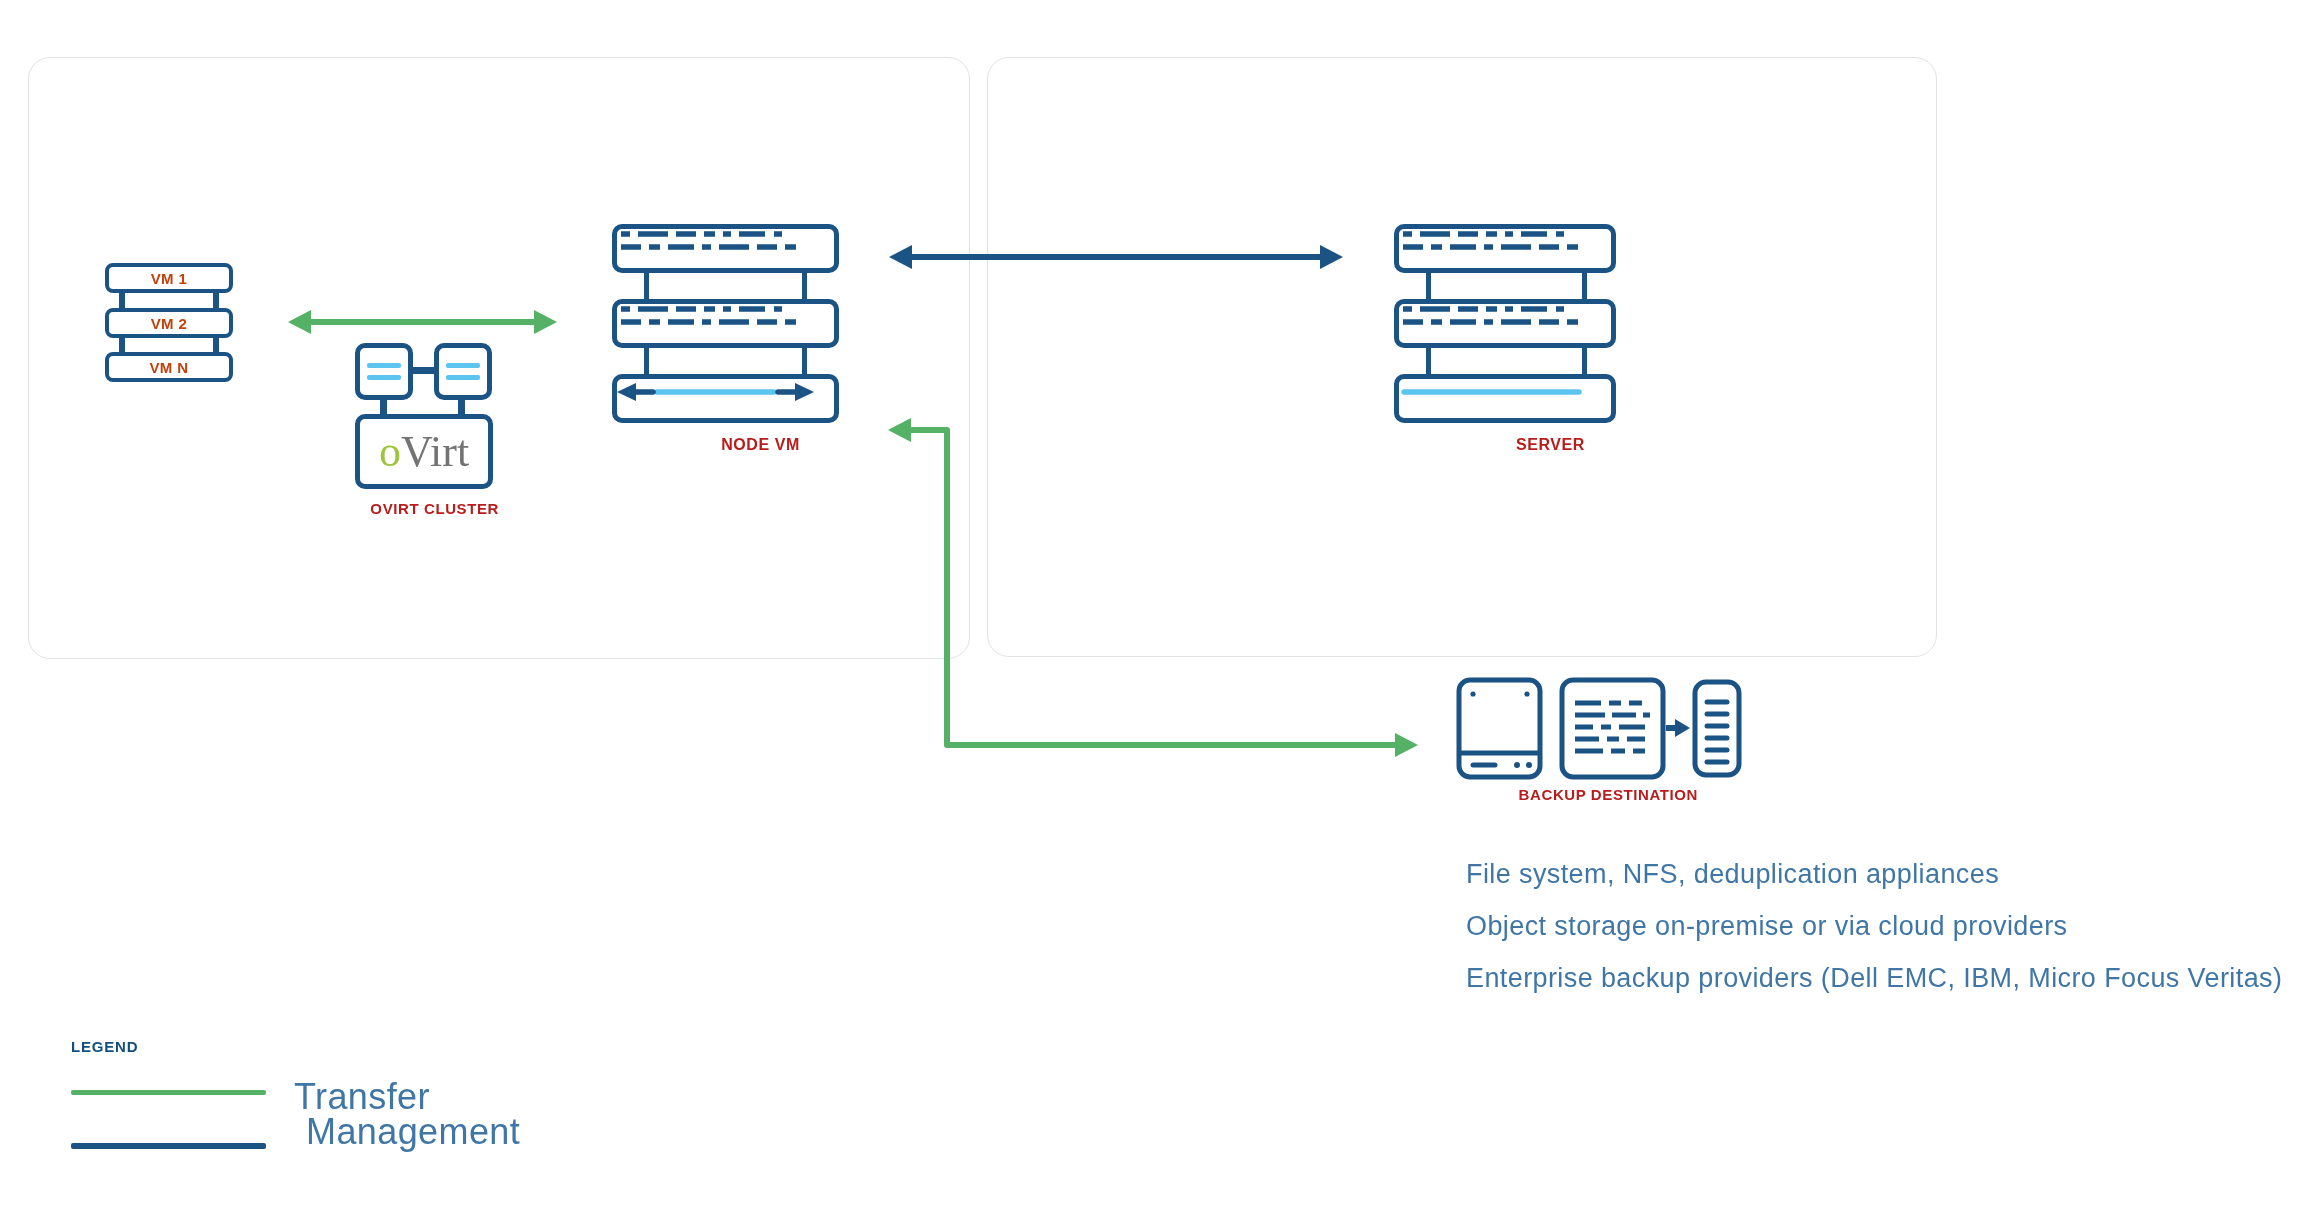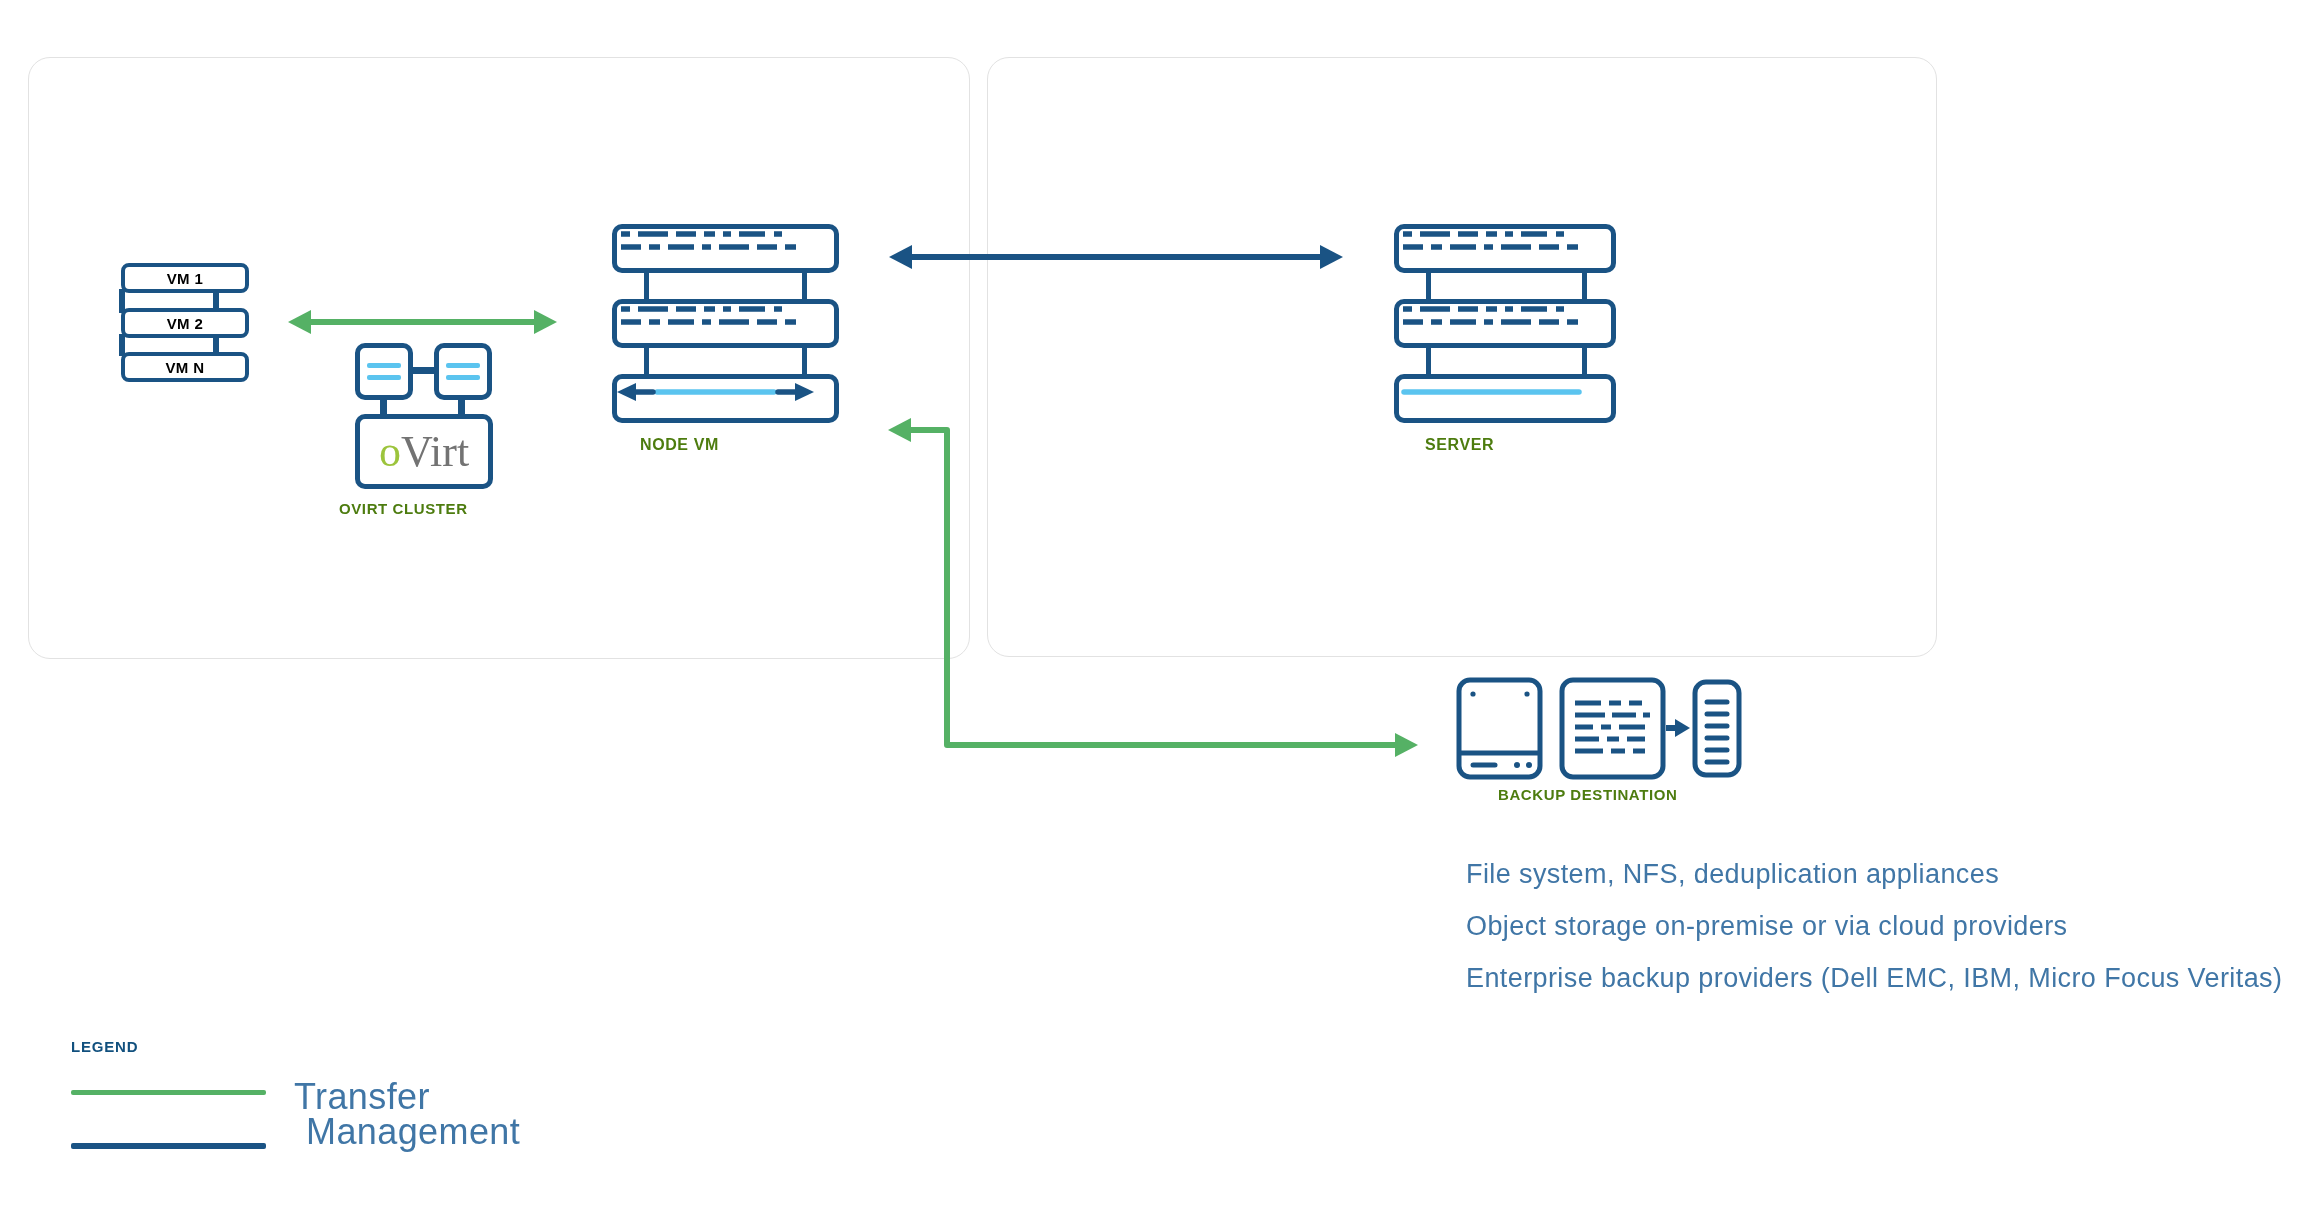--- a/index.html
+++ b/index.html
@@ -9,29 +9,29 @@
   }
   
   .panel{
     position:absolute;background:#ffffff;border:1.5px solid #e2e2e2;border-radius:22px;
   }
   .panel-left{left:28px;top:57px;width:940px;height:600px;}
   .panel-right{left:987px;top:57px;width:948px;height:598px;}
 
   
   .icon-label{
-    position:absolute;color:#4d7c0f;font-weight:700;font-size:16px;letter-spacing:.6px;
-    text-align:left;white-space:nowrap;
+    position:absolute;color:#b91c1c;font-weight:700;font-size:16px;letter-spacing:.6px;
+    text-align:right;white-space:nowrap;
   }
 
   
   .vm-box{
     position:absolute;left:105px;width:120px;height:22px;background:#fff;
     border:4px solid #1a5384;border-radius:8px;display:flex;align-items:center;justify-content:center;
-    color:#000000;font-weight:700;font-size:15px;letter-spacing:.4px;z-index:2;margin-left:16px;
+    color:#c2410c;font-weight:700;font-size:15px;letter-spacing:.4px;z-index:2;
   }
   .vm-conn{position:absolute;width:6px;background:#1a5384;z-index:1;}
 
   
   .srv-unit{
     position:absolute;background:#fff;border:5px solid #1a5384;border-radius:10px;
     display:flex;align-items:center;justify-content:center;z-index:2;
   }
   .srv-conn{position:absolute;width:5px;background:#1a5384;z-index:1;}
 

